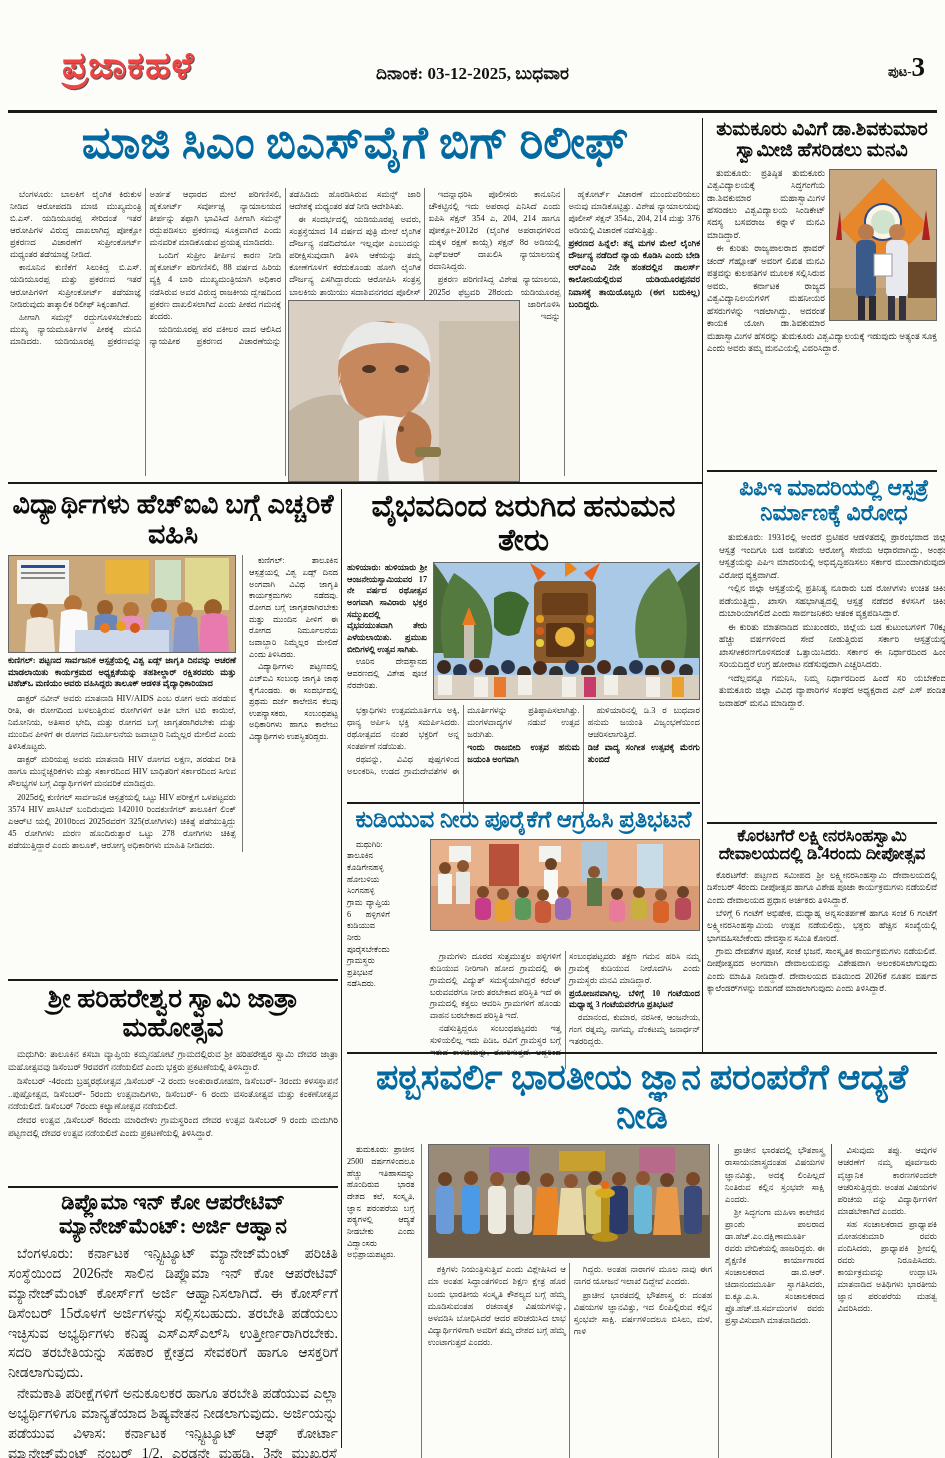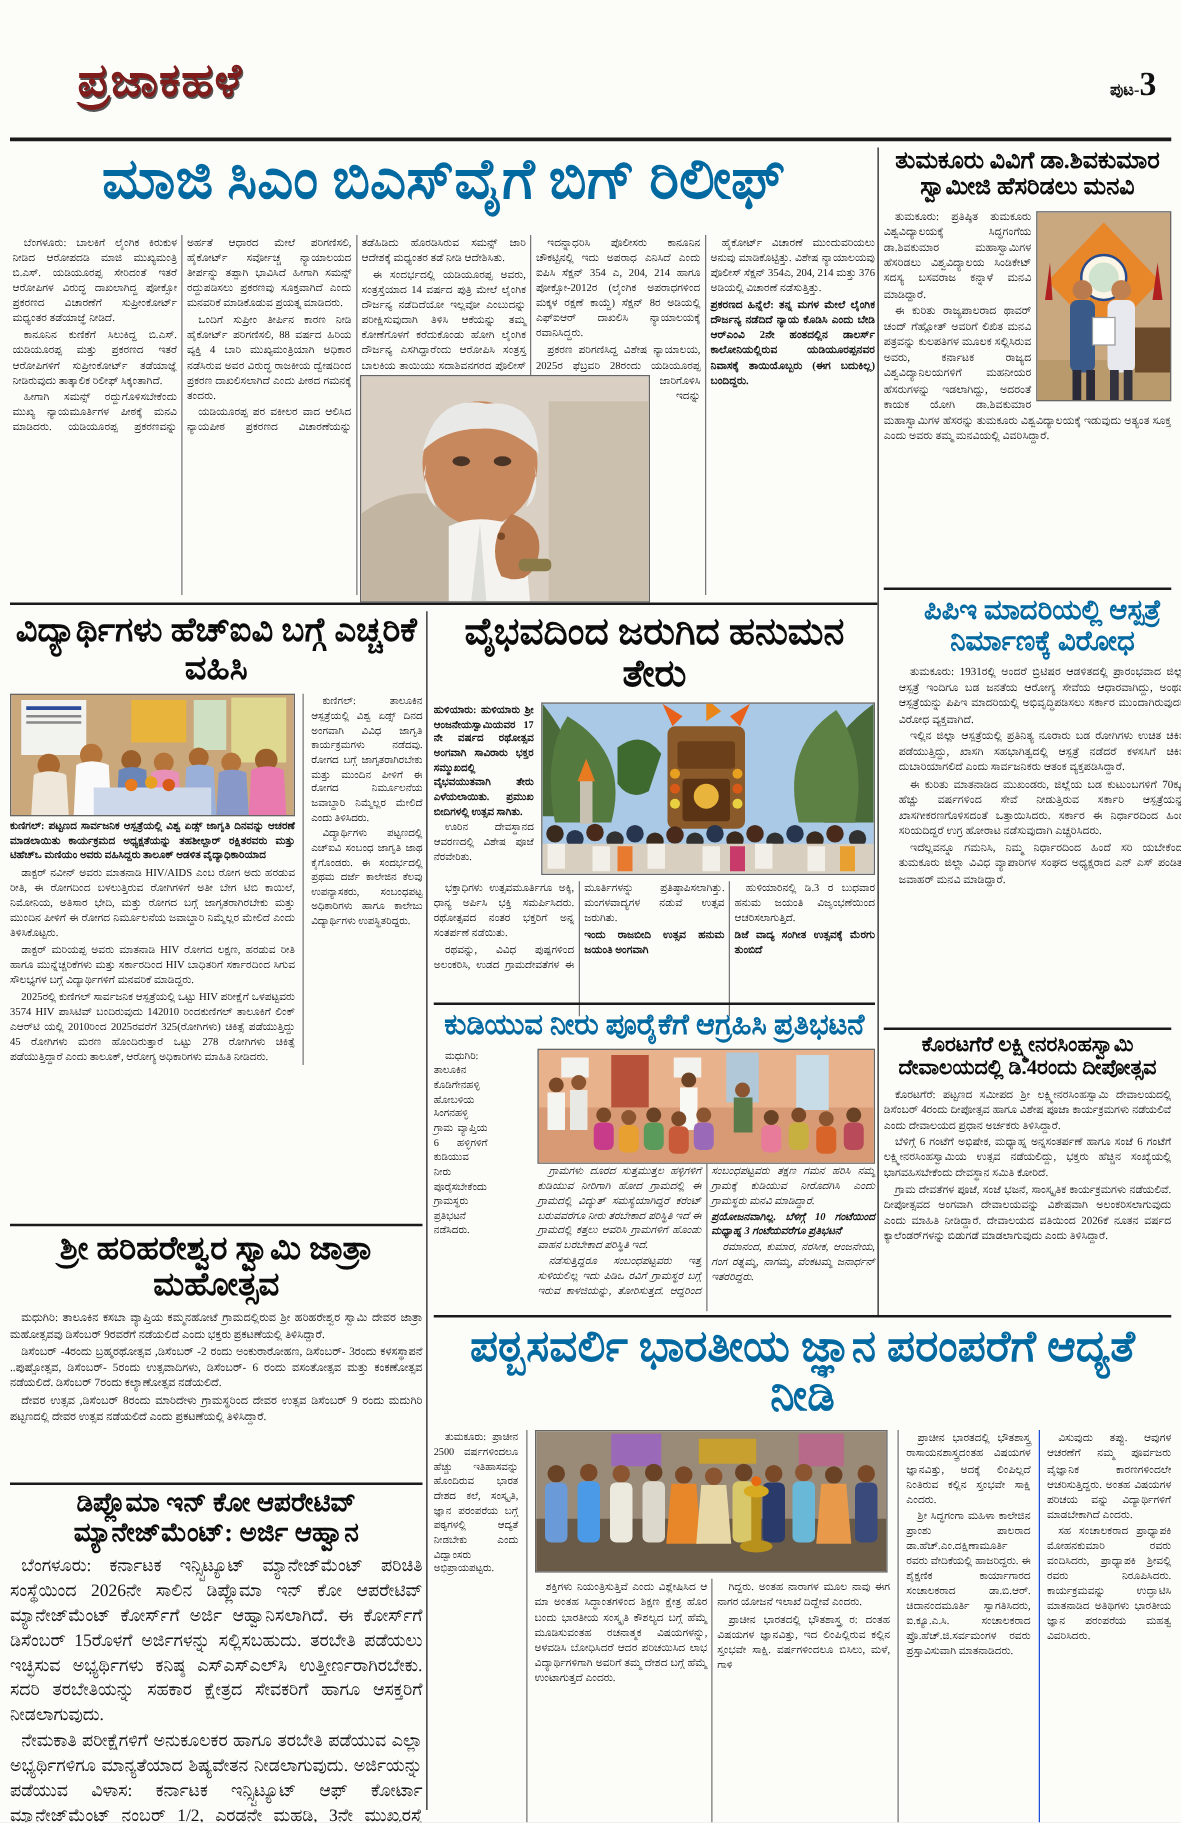--- a/index.html
+++ b/index.html
@@ -16,33 +16,34 @@
   
   .b{font-size:8.5px;line-height:1.42;text-align:justify;}
   .b p{margin:0 0 1px 0;text-indent:9px;}
   .b p.bold{font-weight:bold;text-indent:0;}
   .cols5{column-count:5;column-gap:8px;column-rule:1px solid #777;height:288px;}
   .cols3{column-count:3;column-gap:8px;column-rule:1px solid #777;}
   .cols2{column-count:2;column-gap:8px;column-rule:1px solid #777;}
   .photo{border:1px solid #666;background:#ccc;display:block;}
   .caption{font-size:8.3px;font-weight:bold;line-height:1.35;text-align:justify;margin-top:2px;}
   
-  #masthead{font-size:37px;font-weight:bold;color:#7f1d1d;letter-spacing:1px;
+  #masthead{font-size:37px;font-weight:bold;color:#ef4444;letter-spacing:1px;
             text-shadow:1px 1px 0 #555;}
   #dateline{font-size:17px;font-weight:bold;text-align:center;width:100%;}
   #pageno-wrap{font-weight:bold;}
   #pageno-wrap .pfx{font-size:13px;}
   #pageno-wrap .num{font-size:27px;}
   .row{display:flex;}
 </style>
 </head>
 <body>
 
 <div id="page">
 
+  <div class="abs" style="left:0;top:64px;" id="dateline">ದಿನಾಂಕ: 03-12-2025, ಬುಧವಾರ</div>
   <div class="abs" style="left:62px;top:44px;" id="masthead">ಪ್ರಜಾಕಹಳೆ</div>
   <div class="abs" style="right:20px;top:52px;" id="pageno-wrap">
     <span class="pfx">ಪುಟ-</span><span class="num">3</span>
   </div>
   <div class="rule-h thick" style="left:8px;top:110px;width:929px;"></div>
 
   <div class="abs" style="left:10px;top:118px;width:690px;height:362px;">
     <div class="hl hl-red" style="font-size:45px;height:62px;">ಮಾಜಿ ಸಿಎಂ ಬಿಎಸ್‌ವೈಗೆ ಬಿಗ್ ರಿಲೀಫ್</div>
     <div class="b cols5" style="margin-top:8px;position:relative;">
       <p>ಬೆಂಗಳೂರು: ಬಾಲಕಿಗೆ ಲೈಂಗಿಕ ಕಿರುಕುಳ ನೀಡಿದ ಆರೋಪದಡಿ ಮಾಜಿ ಮುಖ್ಯಮಂತ್ರಿ ಬಿ.ಎಸ್. ಯಡಿಯೂರಪ್ಪ ಸೇರಿದಂತೆ ಇತರೆ ಆರೋಪಿಗಳ ವಿರುದ್ಧ ದಾಖಲಾಗಿದ್ದ ಪೋಕ್ಸೋ ಪ್ರಕರಣದ ವಿಚಾರಣೆಗೆ ಸುಪ್ರೀಂಕೋರ್ಟ್ ಮಧ್ಯಂತರ ತಡೆಯಾಜ್ಞೆ ನೀಡಿದೆ.</p>
@@ -303,21 +304,21 @@
             <circle cx="186" cy="54" r="6" fill="#6a4225"></circle>
               <rect x="178" y="60" width="16" height="22" rx="5" fill="#e87a9a"></rect>
             <circle cx="208" cy="52" r="6" fill="#7a4a28"></circle>
               <rect x="200" y="58" width="16" height="22" rx="5" fill="#c8b040"></rect>
             <circle cx="230" cy="55" r="6" fill="#8a5530"></circle>
               <rect x="222" y="61" width="16" height="22" rx="5" fill="#d8642a"></rect>
             <circle cx="252" cy="52" r="6" fill="#6a4225"></circle>
               <rect x="244" y="58" width="16" height="22" rx="5" fill="#b84a5a"></rect>
           </g>
         </svg>
-        <div class="b cols2" style="margin-top:0;height:118px;font-size:8.4px;font-style:italic;">
+        <div class="b cols2" style="margin-top:20px;height:118px;font-size:8.4px;">
           <p>ಗ್ರಾಮಗಳು ದೂರದ ಸುತ್ತಮುತ್ತಲ ಹಳ್ಳಿಗಳಿಗೆ ಕುಡಿಯುವ ನೀರಿಗಾಗಿ ಹೋದ ಗ್ರಾಮದಲ್ಲಿ ಈ ಗ್ರಾಮದಲ್ಲಿ ವಿದ್ಯುತ್ ಸಮಸ್ಯೆಯಾಗಿದ್ದರೆ ಕರೆಂಟ್ ಬರುವವರೆಗೂ ನೀರು ತರಬೇಕಾದ ಪರಿಸ್ಥಿತಿ ಇದೆ ಈ ಗ್ರಾಮದಲ್ಲಿ ಕತ್ತಲು ಆವರಿಸಿ ಗ್ರಾಮಗಳಿಗೆ ಹೊಂಡು ವಾಹನ ಬರಬೇಕಾದ ಪರಿಸ್ಥಿತಿ ಇದೆ.</p>
           <p>ನಡೆಸುತ್ತಿದ್ದರೂ ಸಂಬಂಧಪಟ್ಟವರು ಇತ್ತ ಸುಳಿಯಲಿಲ್ಲ ಇದು ಪಿಡಿಒ ರವಿಗೆ ಗ್ರಾಮಸ್ಥರ ಬಗ್ಗೆ ಇರುವ ಕಾಳಜಿಯನ್ನು, ತೋರಿಸುತ್ತದೆ. ಆದ್ದರಿಂದ ಸಂಬಂಧಪಟ್ಟವರು ತಕ್ಷಣ ಗಮನ ಹರಿಸಿ ನಮ್ಮ ಗ್ರಾಮಕ್ಕೆ ಕುಡಿಯುವ ನೀರೊದಗಿಸಿ ಎಂದು ಗ್ರಾಮಸ್ಥರು ಮನವಿ ಮಾಡಿದ್ದಾರೆ.</p>
           <p class="bold">ಪ್ರಯೋಜನವಾಗಿಲ್ಲ. ಬೆಳಿಗ್ಗೆ 10 ಗಂಟೆಯಿಂದ ಮಧ್ಯಾಹ್ನ 3 ಗಂಟೆಯವರೆಗೂ ಪ್ರತಿಭಟನೆ</p>
           <p>ರಮಾನಂದ, ಕುಮಾರ, ನರಸೀಕ, ಆಂಜನೇಯ, ಗಂಗ ರತ್ನಮ್ಮ, ನಾಗಮ್ಮ, ವೆಂಕಟಮ್ಮ ಜನಾರ್ಧನ್ ಇತರರಿದ್ದರು.</p>
         </div>
       </div>
     </div>
   </div>
 
   <div class="rule-h" style="left:347px;top:1052px;width:590px;"></div>

